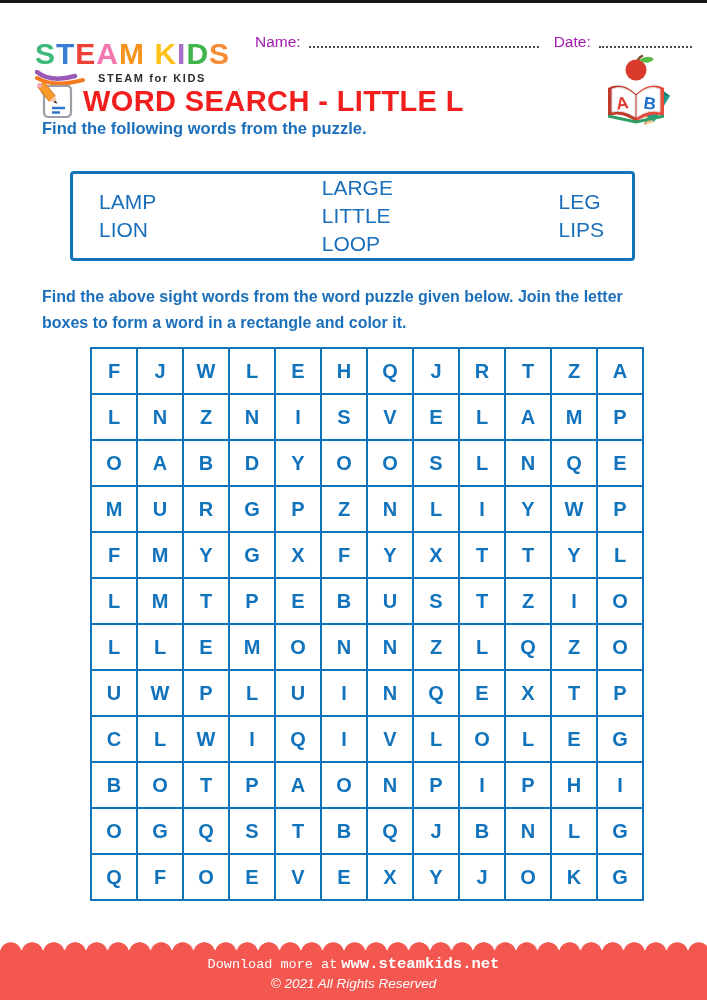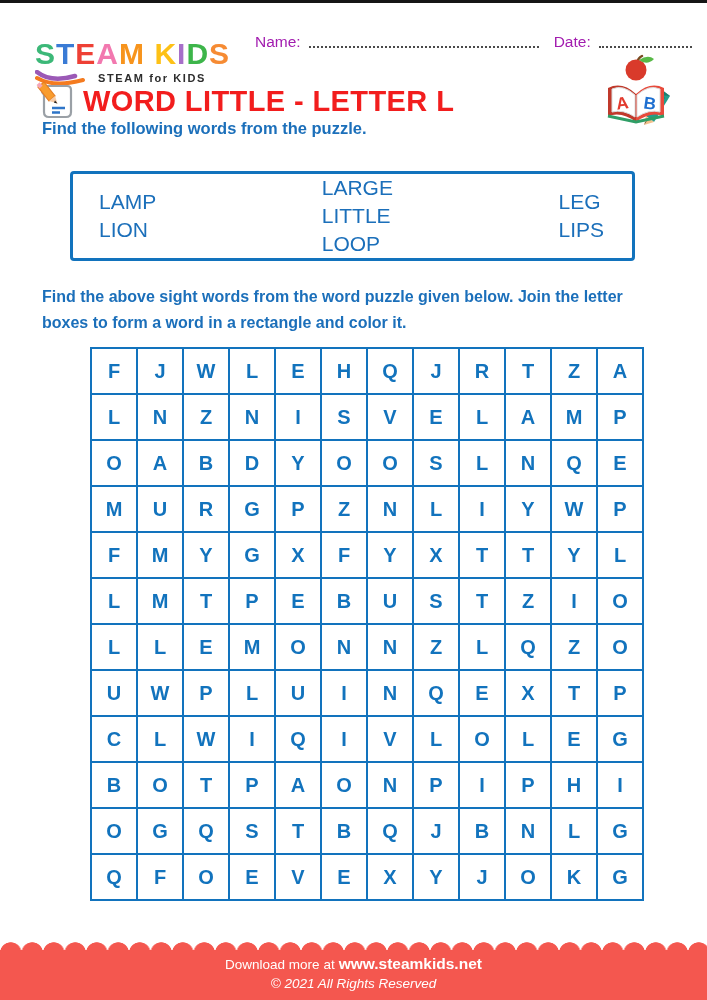--- a/index.html
+++ b/index.html
@@ -53,21 +53,21 @@
   }
 
   
   .footer{position:absolute;left:0;right:0;bottom:0;}
   .scallops{
     height:11px;
     background-image:radial-gradient(circle 10.6px at 10.75px 14px, var(--banner) 10.4px, rgba(0,0,0,0) 11px);
     background-size:21.5px 25px;
   }
   .banner{background:var(--banner);color:#fff;text-align:center;padding:5px 0 9px;}
-  .banner-line1{font-size:13.5px;}
+  .banner-line1{font-size:13.5px;font-family:Liberation Mono, monospace;}
   .banner-site{font-weight:bold;font-size:15.5px;margin-left:4px;}
   .banner-line2{font-size:13.5px;font-style:italic;margin-top:3px;}
 </style>
 </head>
 <body>
 
 <div class="page">
   <div class="top-rule"></div>
 
   <div class="logo">
@@ -111,21 +111,21 @@
   <div class="title-row">
     <svg width="44" height="42" viewBox="0 0 44 42">
       <path d="M14 6 h19 q4 0 4 4 v22 q0 5 -5 5 h-17 q-5 0 -5 -5 v-21 q0 -5 4 -5" fill="#ffffff" stroke="#9aa0a6" stroke-width="2.2"></path>
       <path d="M14 6 q-6 0 -6 5 q0 4 6 4" fill="#ffffff" stroke="#9aa0a6" stroke-width="2.2"></path>
       <path d="M18 28 h13 M18 32.5 h8" stroke="#2e75c8" stroke-width="2.4"></path>
       <polygon points="4,7 10,2 21,16 15,21" fill="#f89c2e" stroke="#e67e22" stroke-width="1.2"></polygon>
       <polygon points="15,21 21,16 23.5,23.5" fill="#f5cba7"></polygon>
       <polygon points="21,20.5 23.5,23.5 20,22.8" fill="#222222"></polygon>
       <rect x="3.2" y="3.4" width="4" height="4.5" fill="#f4a7b9" transform="rotate(-40 5 5)"></rect>
     </svg>
-    <span class="page-title">WORD LITTLE - LETTER L</span>
+    <span class="page-title">WORD SEARCH - LITTLE L</span>
   </div>
 
   <div class="lead">Find the following words from the puzzle.</div>
 
   <div class="word-box">
       <div class="word-col">
         <div>LAMP</div>
         <div>LION</div>
       </div>
       <div class="word-col">

